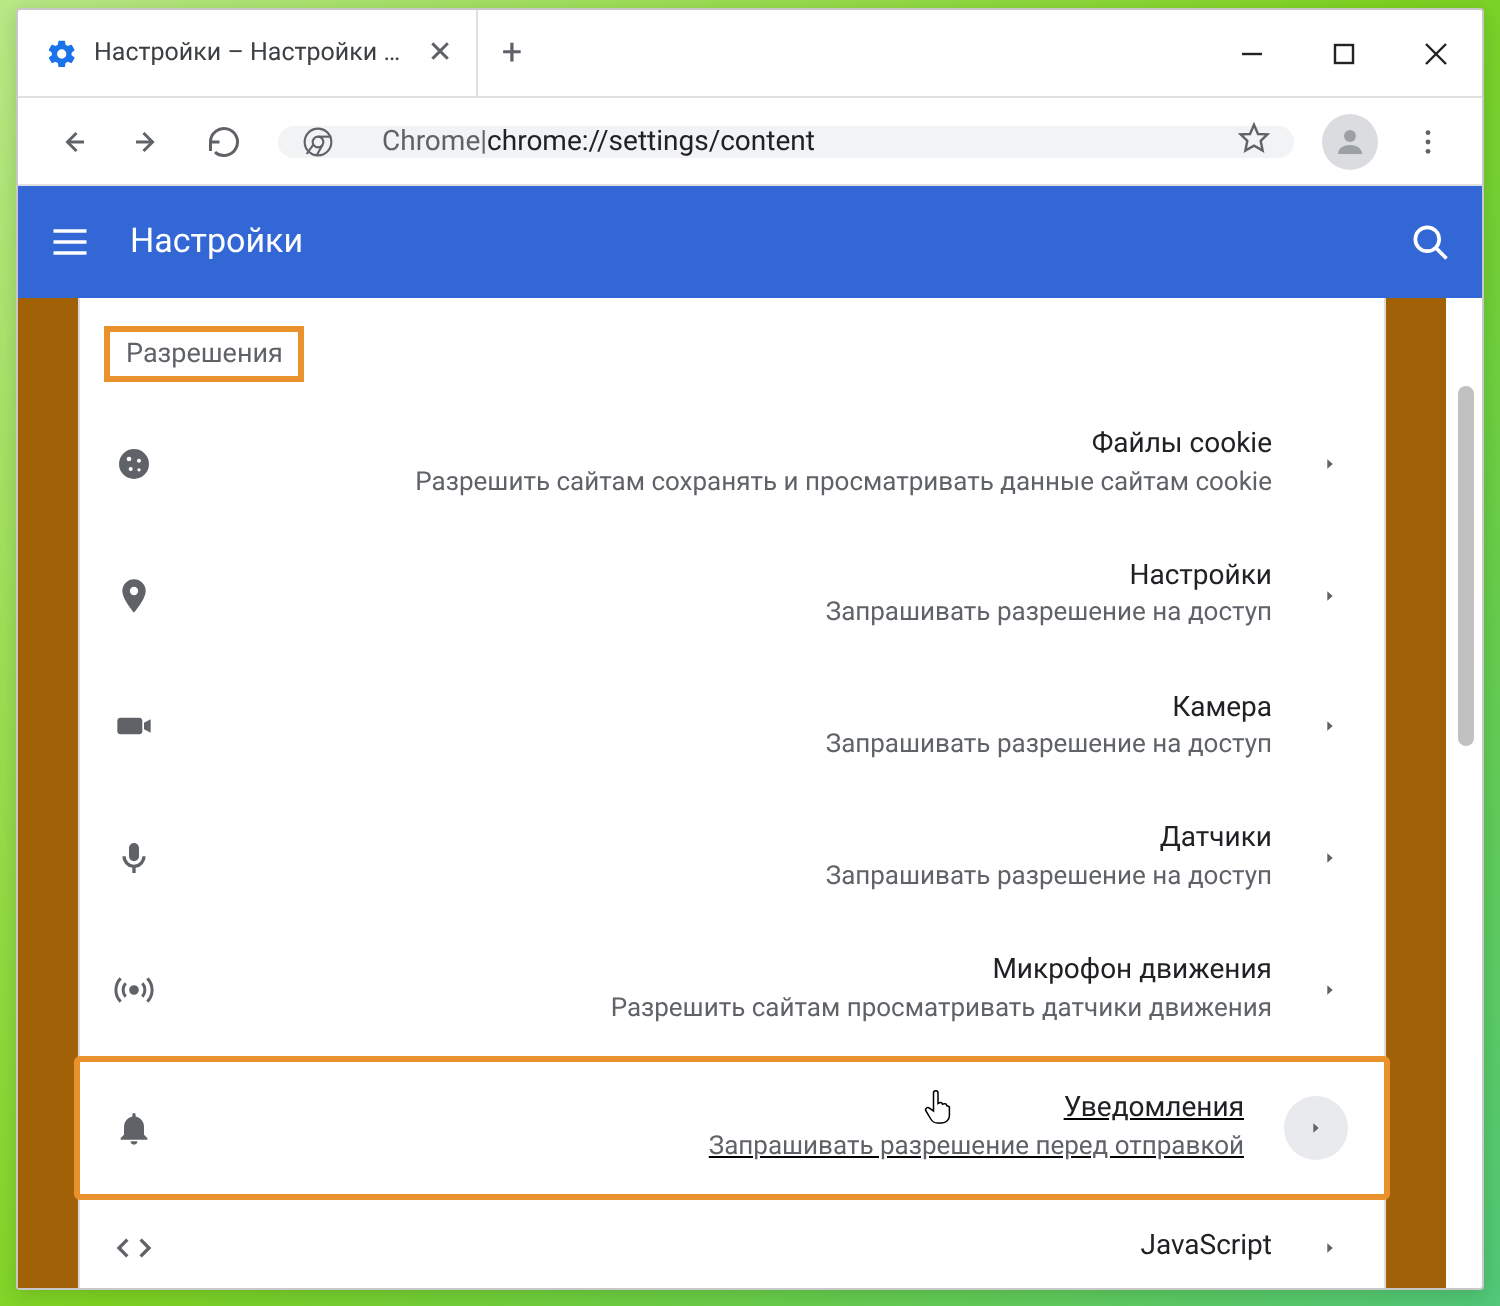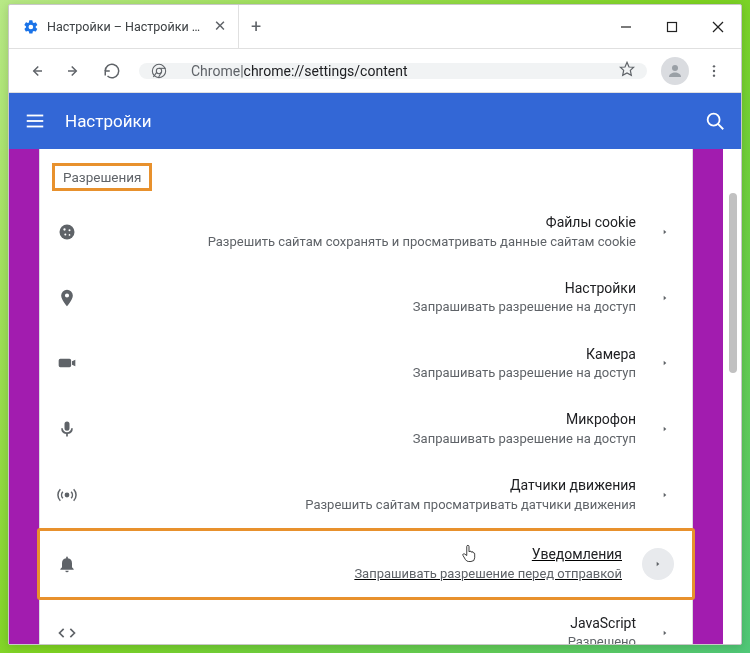--- a/index.html
+++ b/index.html
@@ -55,21 +55,21 @@
     display:flex;align-items:center;padding:0 14px;gap:18px;
   }
   .hamburger { width:24px;height:24px;cursor:pointer;display:flex;align-items:center;justify-content:center; }
   .blue-title { font-size:17px; font-weight:400; }
   .blue-spacer { flex:1; }
   .blue-search { width:24px;height:24px;cursor:pointer;display:flex;align-items:center;justify-content:center; }
   
   .content-wrap { flex:1; position:relative; overflow:hidden; }
   .content-scroll {
     position:absolute; left:0; right:18px; top:0; bottom:0;
-    overflow:hidden;background:#a21caf;
+    overflow:hidden;background:#a16207;
     padding: 0 24px;
   }
   .scrollbar { position:absolute; right:4px; top:44px; width:8px; height:180px; background:#c1c1c1; border-radius:4px; }
   .card {
     border:1px solid #dadce0; border-top:none; border-radius:0 0 6px 6px;
     margin: 0 6px;
     padding-bottom:4px;
     background:#fff;
     position:relative;
   }
@@ -259,37 +259,37 @@
                 </svg>
               </span>
             </div>
             <div class="row">
               <span class="row-icon">
                 <svg viewBox="0 0 24 24">
                   <use href="#i-mic"></use>
                 </svg>
               </span>
               <span class="row-text">
-                <div class="row-title">Микрофон</div>
+                <div class="row-title">Датчики</div>
                 <div class="row-sub">Запрашивать разрешение на доступ</div>
               </span>
               <span class="row-arrow">
                 <svg width="8" height="12" viewBox="0 0 24 24">
                   <use href="#i-chevron"></use>
                 </svg>
               </span>
             </div>
             <div class="row">
               <span class="row-icon">
                 <svg viewBox="0 0 24 24">
                   <use href="#i-motion"></use>
                 </svg>
               </span>
               <span class="row-text">
-                <div class="row-title">Датчики движения</div>
+                <div class="row-title">Микрофон движения</div>
                 <div class="row-sub">Разрешить сайтам просматривать датчики движения</div>
               </span>
               <span class="row-arrow">
                 <svg width="8" height="12" viewBox="0 0 24 24">
                   <use href="#i-chevron"></use>
                 </svg>
               </span>
             </div>
             <div class="row highlight-row" style="position: relative;">
               <span class="row-icon">
@@ -311,21 +311,20 @@
                 </svg></span>
             </div>
             <div class="row">
               <span class="row-icon">
                 <svg viewBox="0 0 24 24">
                   <use href="#i-code"></use>
                 </svg>
               </span>
               <span class="row-text">
                 <div class="row-title">JavaScript</div>
-                <div class="row-sub">Разрешено</div>
               </span>
               <span class="row-arrow">
                 <svg width="8" height="12" viewBox="0 0 24 24">
                   <use href="#i-chevron"></use>
                 </svg>
               </span>
             </div>
           </div>
       </div>
     </div>

